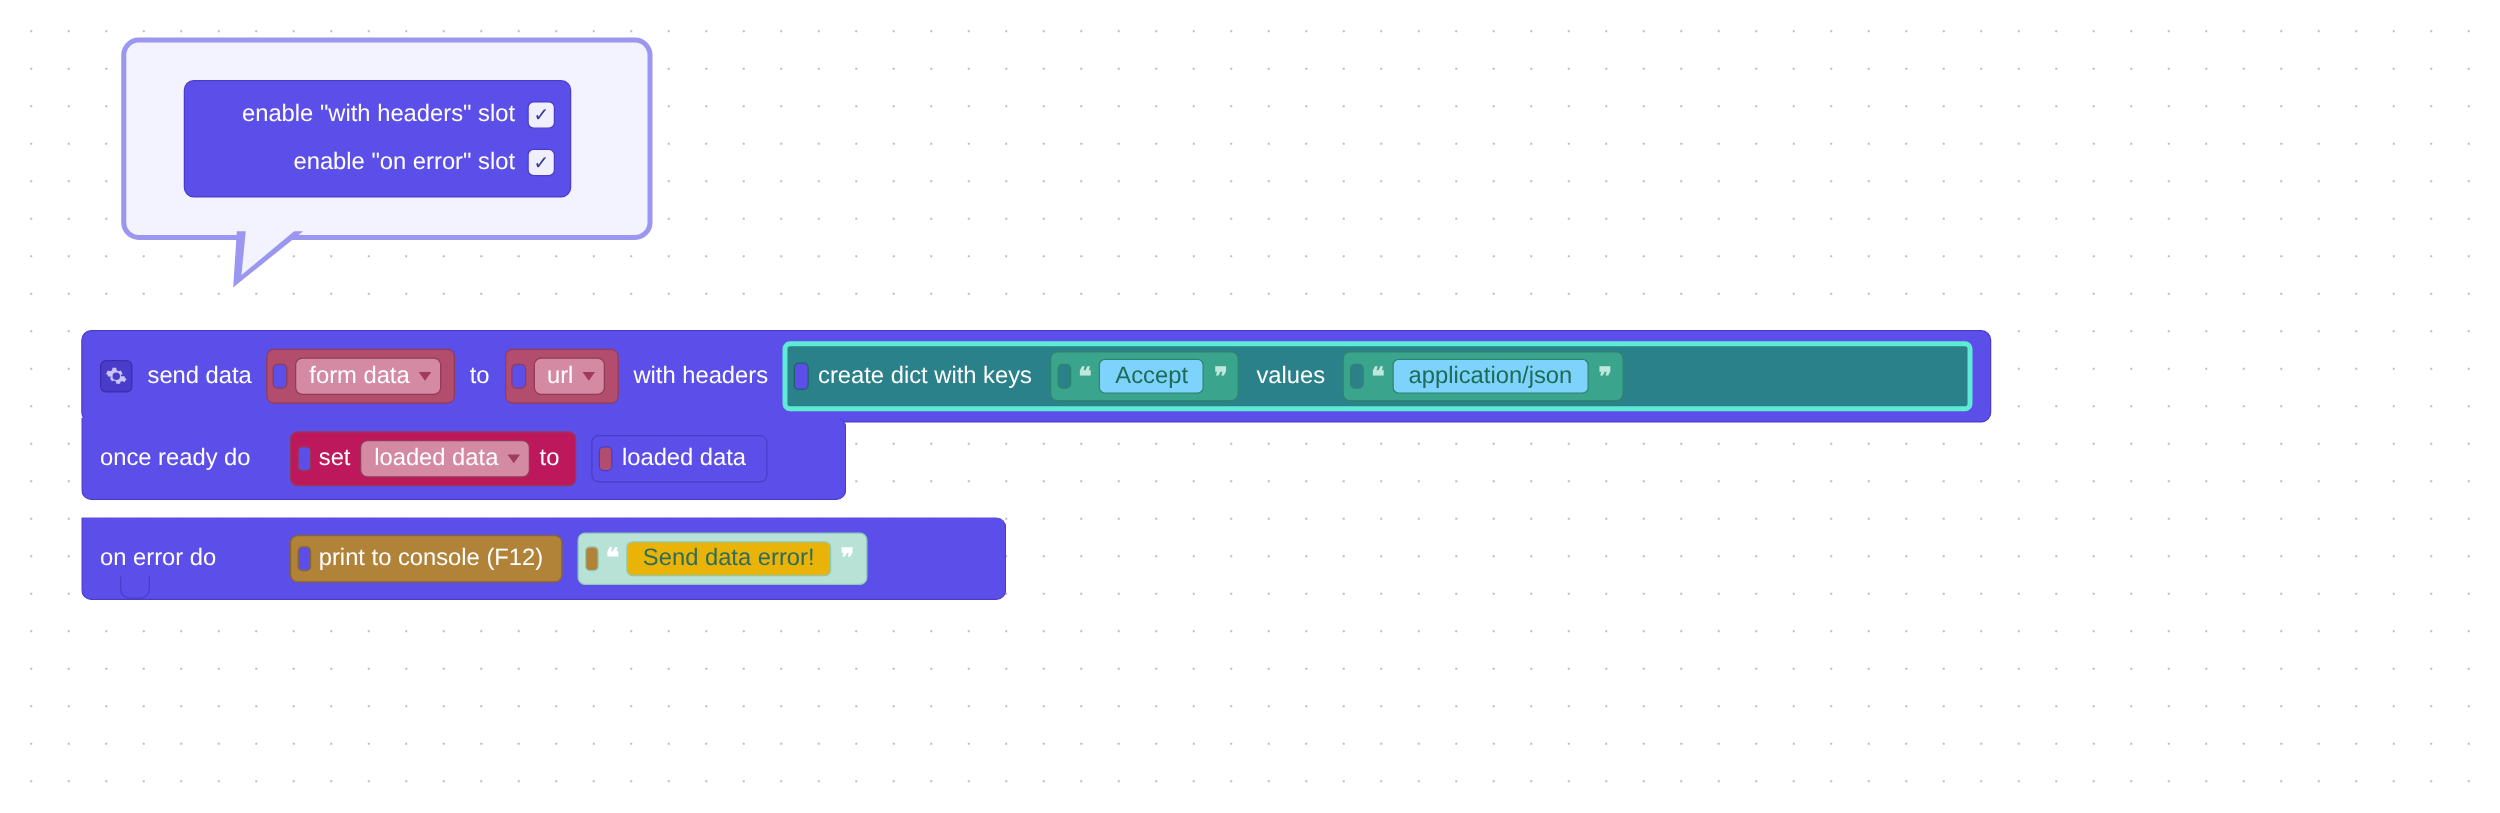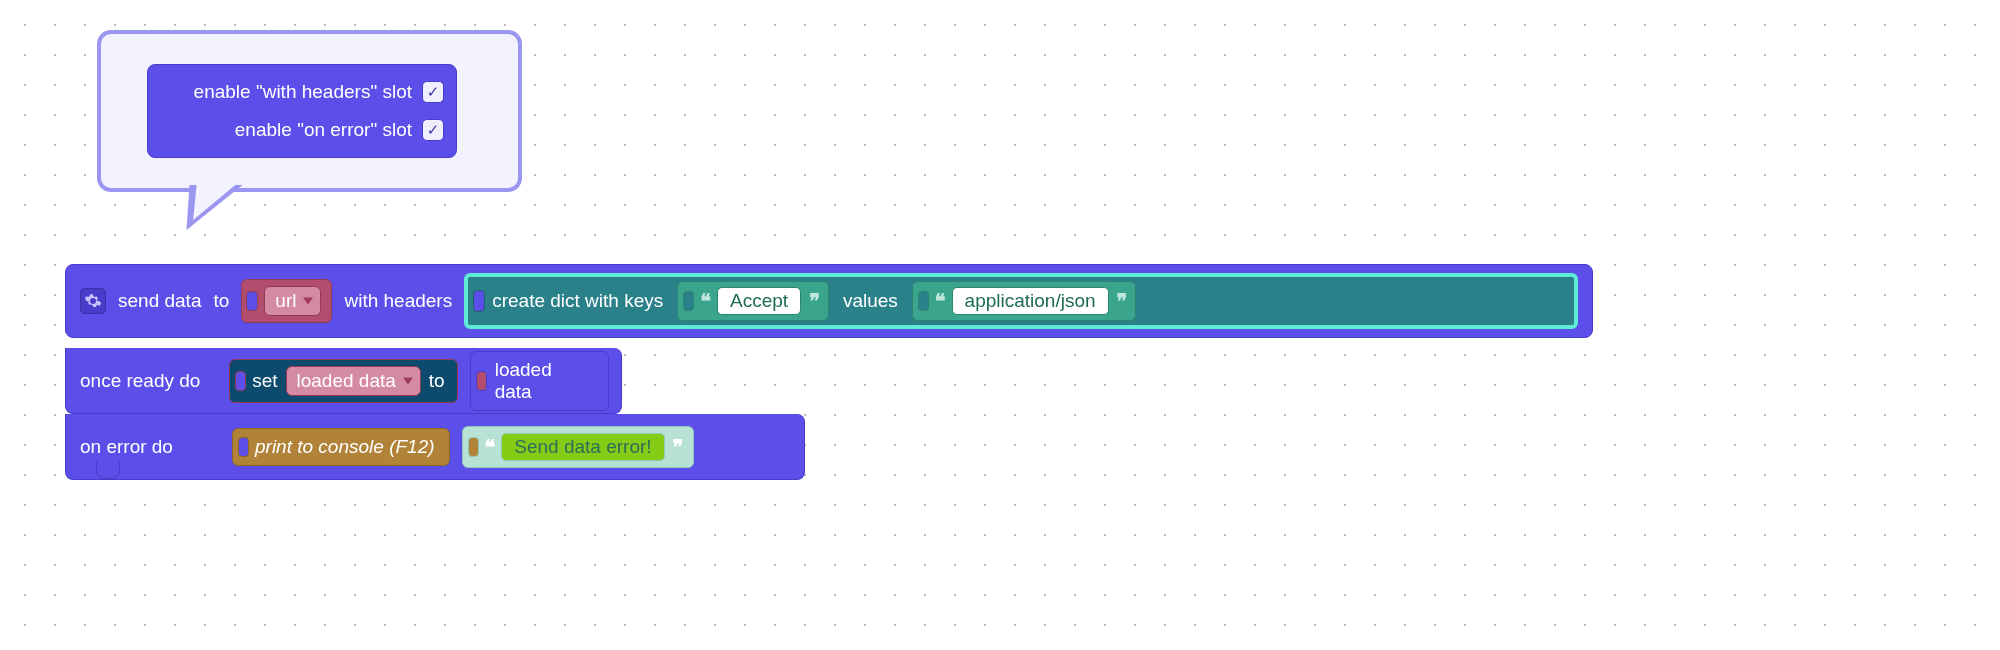--- a/index.html
+++ b/index.html
@@ -143,29 +143,29 @@
     padding:5px 10px 5px 22px;
     display:flex;align-items:center;gap:8px;
   }
   .str-slot.in-dict::before{
     content:"";position:absolute;left:5px;top:50%;transform:translateY(-50%);
     width:9px;height:18px;border-radius:4px;
     background:#2a8189;border:1px solid #2d8570;
   }
   .quote{color:#bfe7dc;font-weight:700;font-size:20px;letter-spacing:-2px;}
   .str-val{
-    background:#ffffff;color:#1e6b57;
+    background:#7dd3fc;color:#1e6b57;
     border:1px solid #2d8570;border-radius:5px;
     padding:2px 12px;
   }
 
   
   .set-block{
     position:relative;
-    background:#0c4a6e;
+    background:#be185d;
     border:1px solid #933a58;
     border-radius:6px;
     padding:6px 12px 6px 22px;
     display:flex;align-items:center;gap:8px;
   }
   .set-block::before{
     content:"";position:absolute;left:5px;top:50%;transform:translateY(-50%);
     width:9px;height:18px;border-radius:4px;
     background:#5c4fe9;border:1px solid #933a58;
   }
@@ -180,54 +180,54 @@
     content:"";position:absolute;left:5px;top:50%;transform:translateY(-50%);
     width:9px;height:18px;border-radius:4px;
     background:#b24d6e;border:1px solid #4a3ccb;
   }
 
   
   .print-block{
     position:relative;
     background:#b08339;border:1px solid #8c6726;border-radius:6px;
     padding:7px 14px 7px 22px;
-    display:flex;align-items:center;font-style:italic;
+    display:flex;align-items:center;
   }
   .print-block::before{
     content:"";position:absolute;left:5px;top:50%;transform:translateY(-50%);
     width:9px;height:18px;border-radius:4px;
     background:#5c4fe9;border:1px solid #8c6726;
   }
   
   .mint-str{
     position:relative;
     background:#b8e2d5;border:1px solid #8fcab9;border-radius:6px;
     padding:6px 12px 6px 22px;
     display:flex;align-items:center;gap:8px;
   }
   .mint-str::before{
     content:"";position:absolute;left:5px;top:50%;transform:translateY(-50%);
     width:9px;height:18px;border-radius:4px;
     background:#b08339;border:1px solid #8fcab9;
   }
   .mint-str .quote{color:#fff;}
-  .mint-str .str-val{background:#84cc16;color:#2d6d5a;border:1px solid #8fcab9;}
+  .mint-str .str-val{background:#eab308;color:#2d6d5a;border:1px solid #8fcab9;}
 
   
   .sub-row{
     position:absolute; left:65px;
     background:#5c4fe9;border:1px solid #4a3ccb;
     border-top:none;
     height:66px;
     display:flex;align-items:center;
     padding:0 12px 0 14px;
     gap:12px;
     border-radius:0 0 8px 8px;
   }
-  .sub-row.r2{ top:348px; width:557px; border-radius:0 8px 8px 8px;}
+  .sub-row.r2{ top:334px; width:612px; border-radius:0 8px 8px 8px;}
   .sub-row.r3{ top:414px; width:740px; border-radius:0 8px 8px 8px;}
   .nub{
     position:absolute; left:96px; top:461px;
     width:24px;height:18px;background:#5c4fe9;
     border:1px solid #4a3ccb;border-top:none;
     border-radius:0 0 8px 8px;
   }
 
 </style>
 </head>
@@ -253,20 +253,23 @@
 
 <div class="main-block">
   <div class="row first">
     <div class="gear">
       <svg viewBox="0 0 24 24">
           <path d="M12 8a4 4 0 1 0 0 8 4 4 0 0 0 0-8zm9 4a7 7 0 0 1-.1 1.2l2 1.6-2 3.4-2.4-.8a7 7 0 0 1-2 .1l-.4 2.5h-4l-.4-2.5a7 7 0 0 1-2-1.1l-2.4.8-2-3.4 2-1.6A7 7 0 0 1 3 12a7 7 0 0 1 .1-1.2l-2-1.6 2-3.4 2.4.8a7 7 0 0 1 2-1.1L8 3h4l.4 2.5a7 7 0 0 1 2 1.1l2.4-.8 2 3.4-2 1.6c.1.4.2.8.2 1.2z"></path>
         </svg>
     </div>
     <span class="label">send data</span>
 
+    <div class="var-slot">
+      <div class="var-pill">form data</div>
+    </div>
 
     <span class="label">to</span>
 
     <div class="var-slot">
       <div class="var-pill">url</div>
     </div>
 
     <span class="label">with headers</span>
 
     <div class="dict-block">

